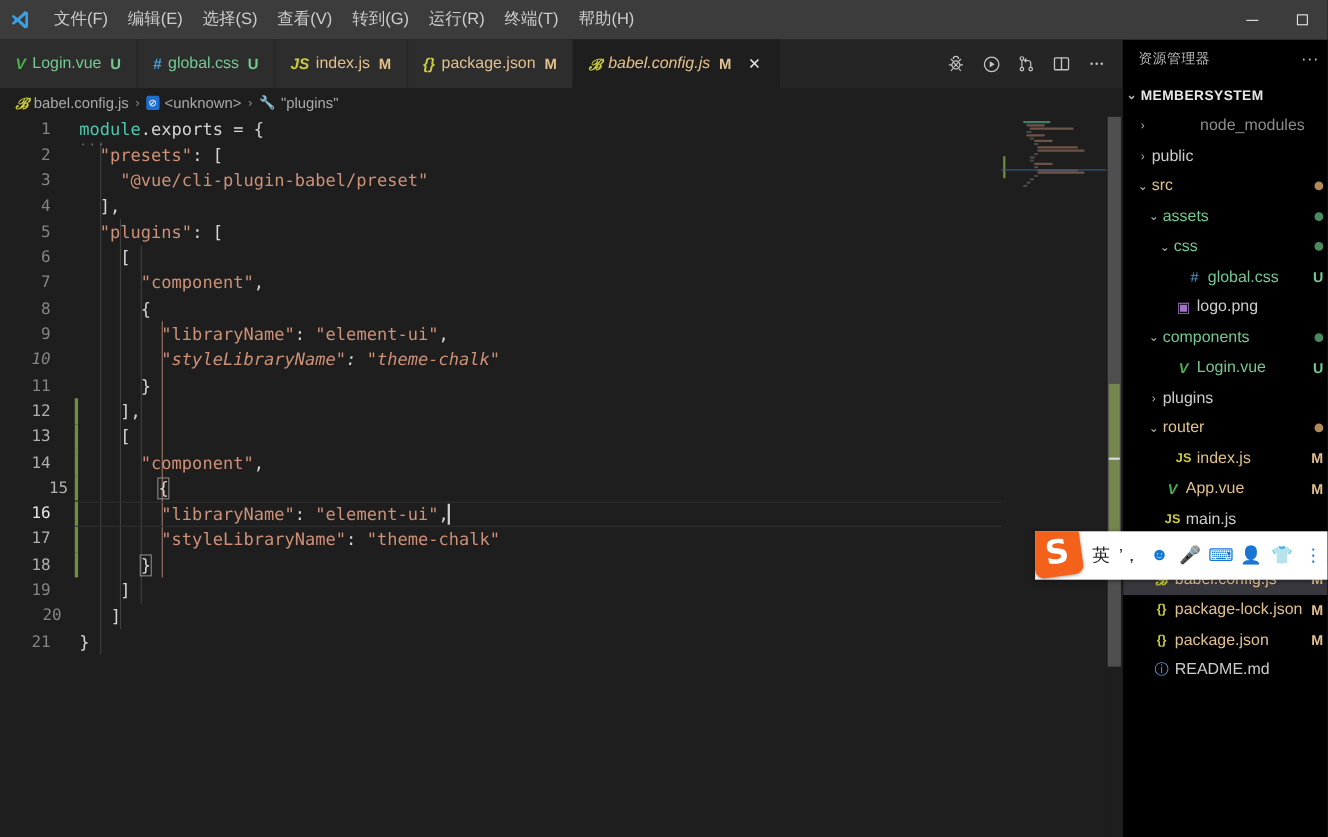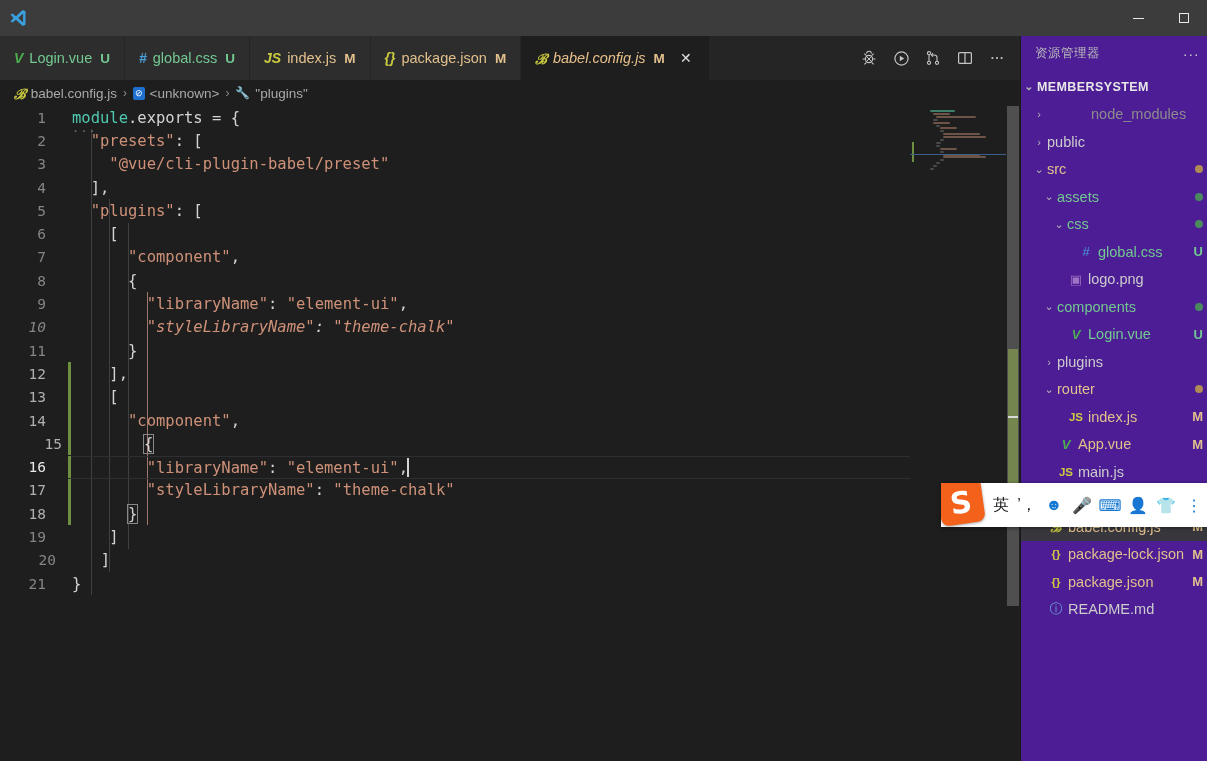--- a/index.html
+++ b/index.html
@@ -142,21 +142,21 @@
     position: relative; flex: 0 0 14px; width: 14px; background: #1e1e1e;
   }
   .scroll-slider {
     position: absolute; left: 1px; right: 1px; background: #4f4f4f; border-radius: 0;
   }
   .ov-change { position: absolute; left: 2px; width: 10px; background: #7a8f4e; opacity: .85; }
   .ov-cursor { position: absolute; left: 2px; width: 10px; height: 2px; background: #d8d8d8; }
 
   
   .sidebar {
-    width: 187px; flex: 0 0 187px; background: #4c1d95; display: flex; flex-direction: column;
+    width: 187px; flex: 0 0 187px; background: #000000; display: flex; flex-direction: column;
     border-left: 1px solid #1b1b1b;
   }
   .sb-title {
     height: 35px; flex: 0 0 35px; display: flex; align-items: center;
     padding: 0 4px 0 14px; color: #bbbbbb; font-size: 12.5px; letter-spacing: .5px;
   }
   .sb-more { margin-left: auto; width: 24px; height: 24px; display:flex; align-items:center; justify-content:center; color:#cccccc; font-size: 15px; }
   .sb-tree { flex: 1 1 auto; overflow: hidden; padding-top: 2px; }
 
   .row {
@@ -195,20 +195,30 @@
 </head>
 <body>
 
 <div class="app">
 
   <div class="titlebar">
     <div class="vscode-logo">
       <svg width="20" height="20" viewBox="0 0 24 24">
           <path d="M17.5 2.5 9.6 10 5.2 6.7 3 7.8l3.6 4.2L3 16.2l2.2 1.1 4.4-3.3 7.9 7.5L21 20V4l-3.5-1.5zm.6 4.2v10.6l-5.9-5.3 5.9-5.3z" fill="#3aa0e0"></path>
         </svg>
+    </div>
+    <div class="menu">
+      <div class="menu-item">文件(F)</div>
+      <div class="menu-item">编辑(E)</div>
+      <div class="menu-item">选择(S)</div>
+      <div class="menu-item">查看(V)</div>
+      <div class="menu-item">转到(G)</div>
+      <div class="menu-item">运行(R)</div>
+      <div class="menu-item">终端(T)</div>
+      <div class="menu-item">帮助(H)</div>
     </div>
     <div class="win-controls">
       <div class="win-btn">
           <div class="glyph-min"></div>
         </div>
       <div class="win-btn">
           <div class="glyph-max"></div>
         </div>
     </div>
   </div>

